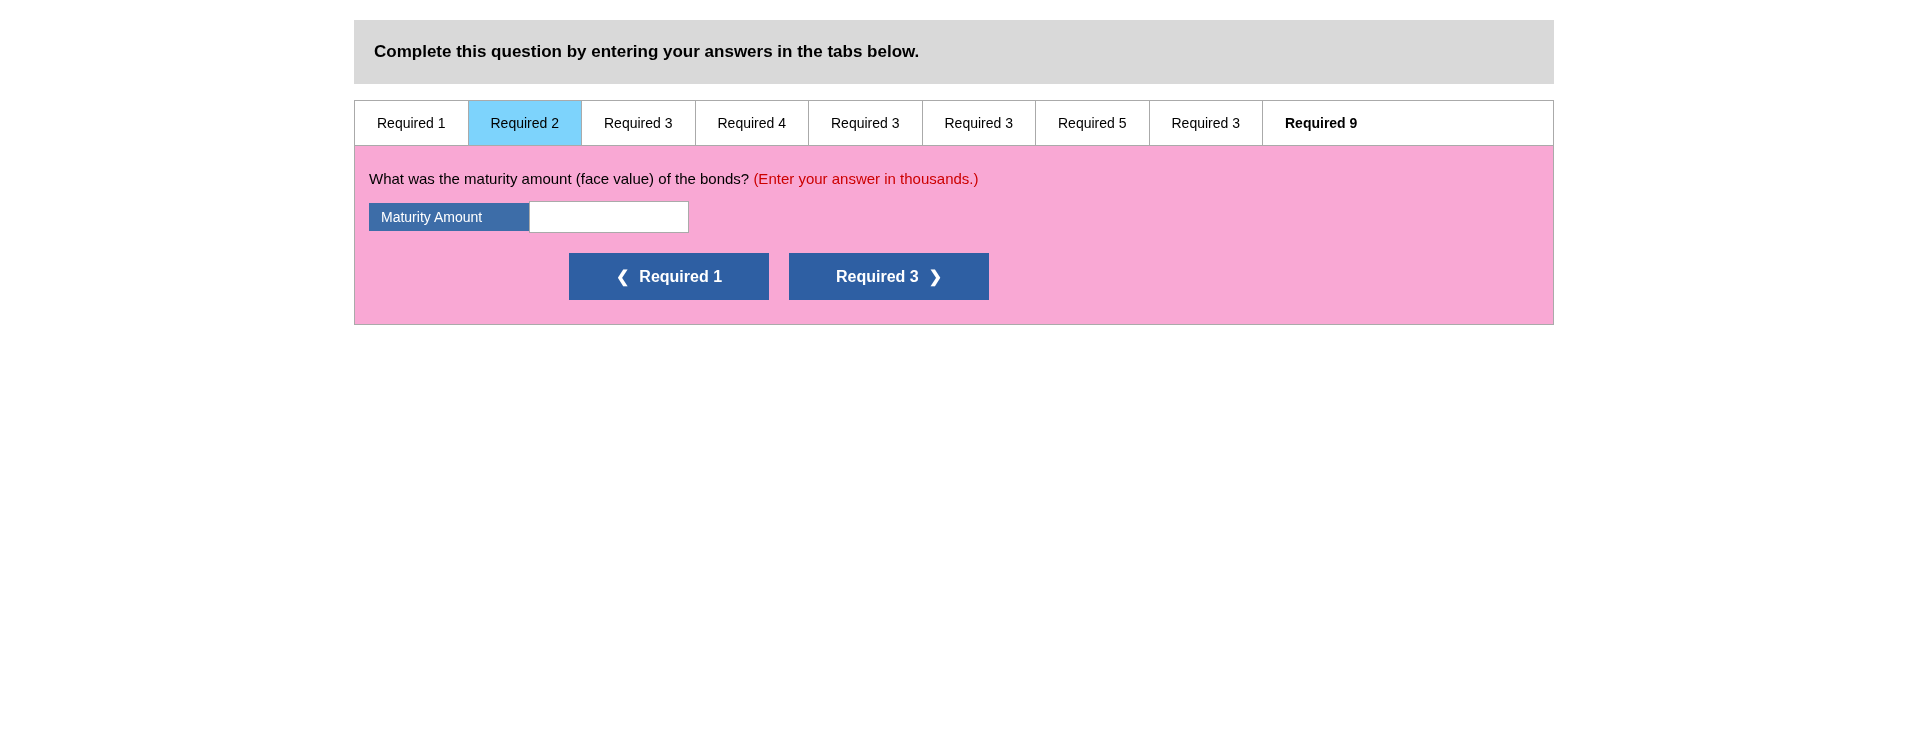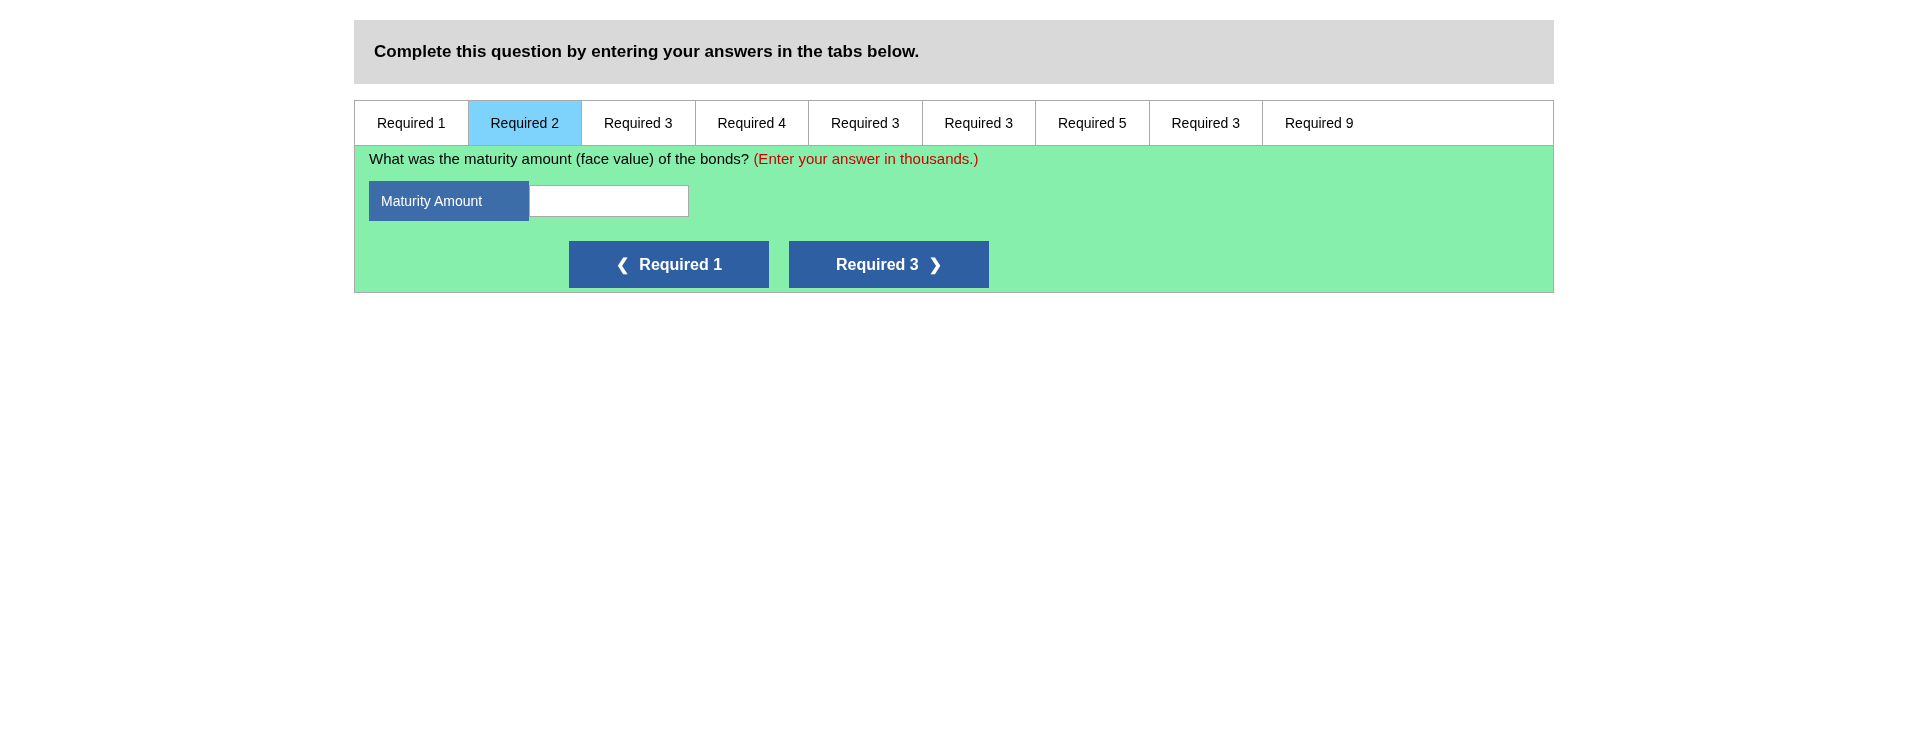--- a/index.html
+++ b/index.html
@@ -43,32 +43,33 @@
       padding: 14px 22px;
       border-right: 1px solid #aaa;
       cursor: pointer;
       font-size: 14px;
       background: #ffffff;
       white-space: nowrap;
     }
 
     .tab:last-child {
       border-right: none;
+      font-weight: bold;
     }
 
     .tab.active {
       background: #7dd3fc;
       font-weight: normal;
     }
 
     .question-area {
-      background-color: #86efac;
+      background-color: #f9a8d4;
       border: 1px solid #aaa;
       border-top: none;
-      padding: 4px 14px;
+      padding: 24px 14px;
     }
 
     .question-text {
       font-size: 15px;
       margin-bottom: 14px;
     }
 
     .question-text .highlight {
       color: #cc0000;
     }
@@ -79,21 +80,21 @@
       gap: 0;
       margin-bottom: 20px;
     }
 
     .label-cell {
       background-color: #3d6da8;
       color: #ffffff;
       padding: 6px 12px;
       font-size: 14px;
       min-width: 160px;
-      height: 40px;
+      height: 28px;
       display: flex;
       align-items: center;
     }
 
     .input-cell input {
       border: 1px solid #aaa;
       height: 32px;
       width: 160px;
       padding: 4px 6px;
       font-size: 14px;

